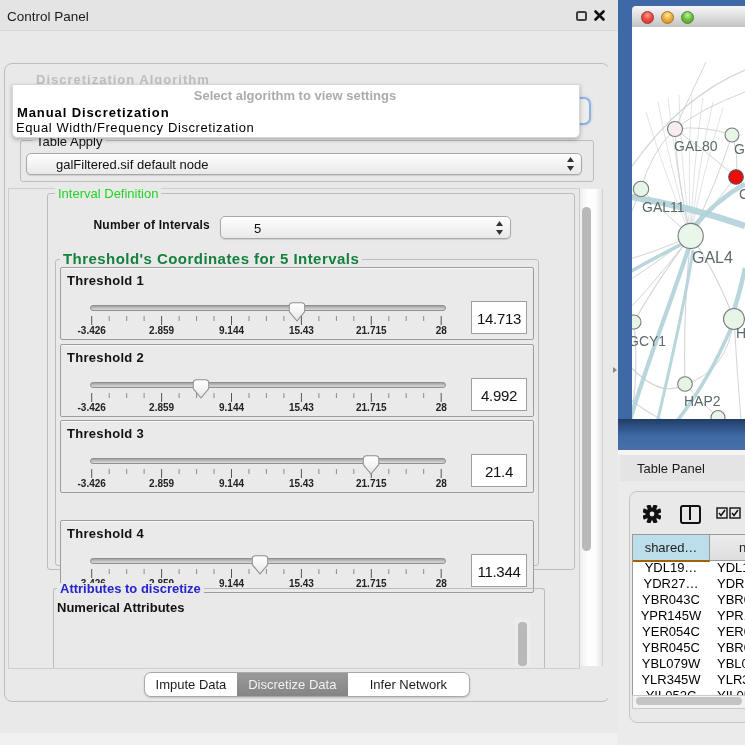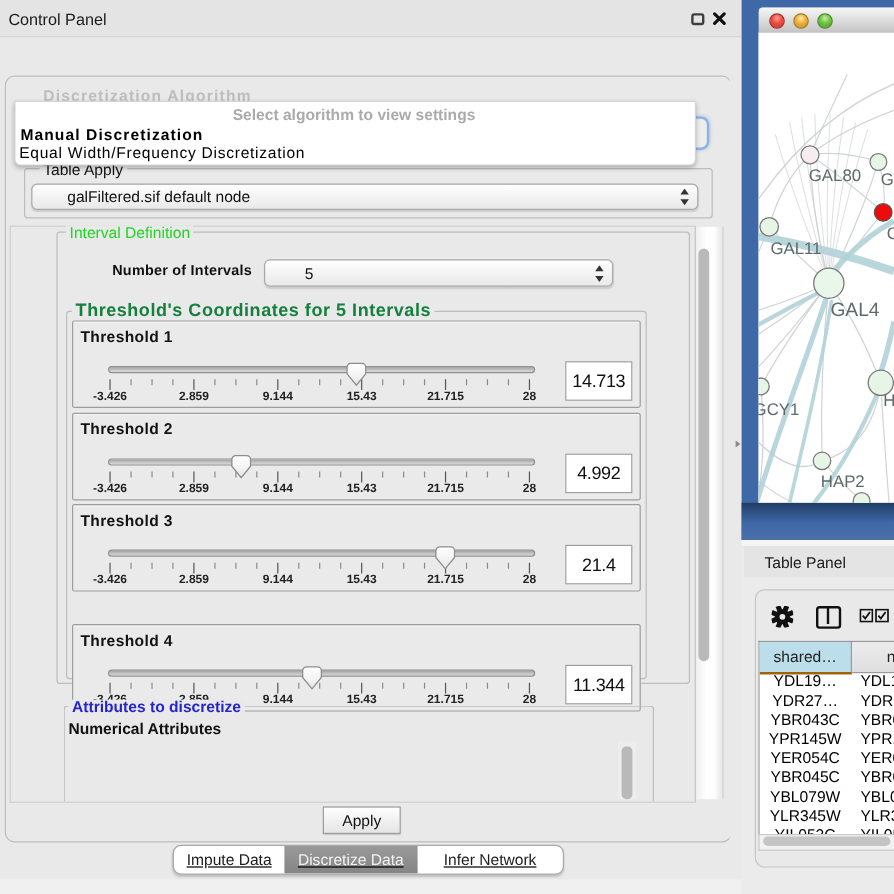--- a/index.html
+++ b/index.html
@@ -285,21 +285,21 @@
   <div class="abs" style="left:53px;top:588px;width:490px;height:79px;border:1px solid #bdbdbd;border-bottom:none;border-radius:3px 3px 0 0;"></div>
   <div class="grplabel" style="left:57px;top:583px;font-size:13px;font-weight:bold;color:#2525cc;">Attributes to discretize</div>
   <div class="abs" style="left:57px;top:600px;font-size:13px;font-weight:bold;color:#111;">Numerical Attributes</div>
   <div class="abs" style="left:515px;top:618px;width:15px;height:48px;background:#ededed;"></div>
   <div class="abs" style="left:518px;top:622px;width:9px;height:44px;background:#b9b9b9;border-radius:4px;"></div>
 
   <div class="abs" style="left:269px;top:672px;width:63px;height:21px;border:1px solid #9e9e9e;border-radius:0;
        background:linear-gradient(180deg,#ffffff,#f0f0f0 55%,#e5e5e5);box-shadow:0 1px 1px rgba(0,0,0,0.15);
        font-size:13px;color:#111;display:flex;align-items:center;justify-content:center;">Apply</div>
 
-  <div class="tabbar" style="left:144px;top:704px;width:324px;height:23px;text-decoration:underline;">
+  <div class="tabbar" style="left:144px;top:672px;width:324px;height:23px;">
     <div class="tab" style="width:97px;">Impute Data</div>
     <div class="tab tabsel" style="width:117px;">Discretize Data</div>
     <div class="tab" style="width:128px;text-align:center;">Infer Network</div>
   </div>
 
 
   <div class="abs" style="left:12px;top:84px;width:566px;height:52px;background:#fff;border:1px solid #d6d6d6;
        border-radius:0 0 5px 5px;box-shadow:0 2px 4px rgba(0,0,0,0.25);"></div>
   <div class="abs" style="left:12px;top:88px;width:566px;text-align:center;font-size:13px;font-weight:bold;color:#ababab;">Select algorithm to view settings</div>
   <div class="abs" style="left:17px;top:105px;font-size:13px;font-weight:bold;color:#000;letter-spacing:0.9px;">Manual Discretization</div>

